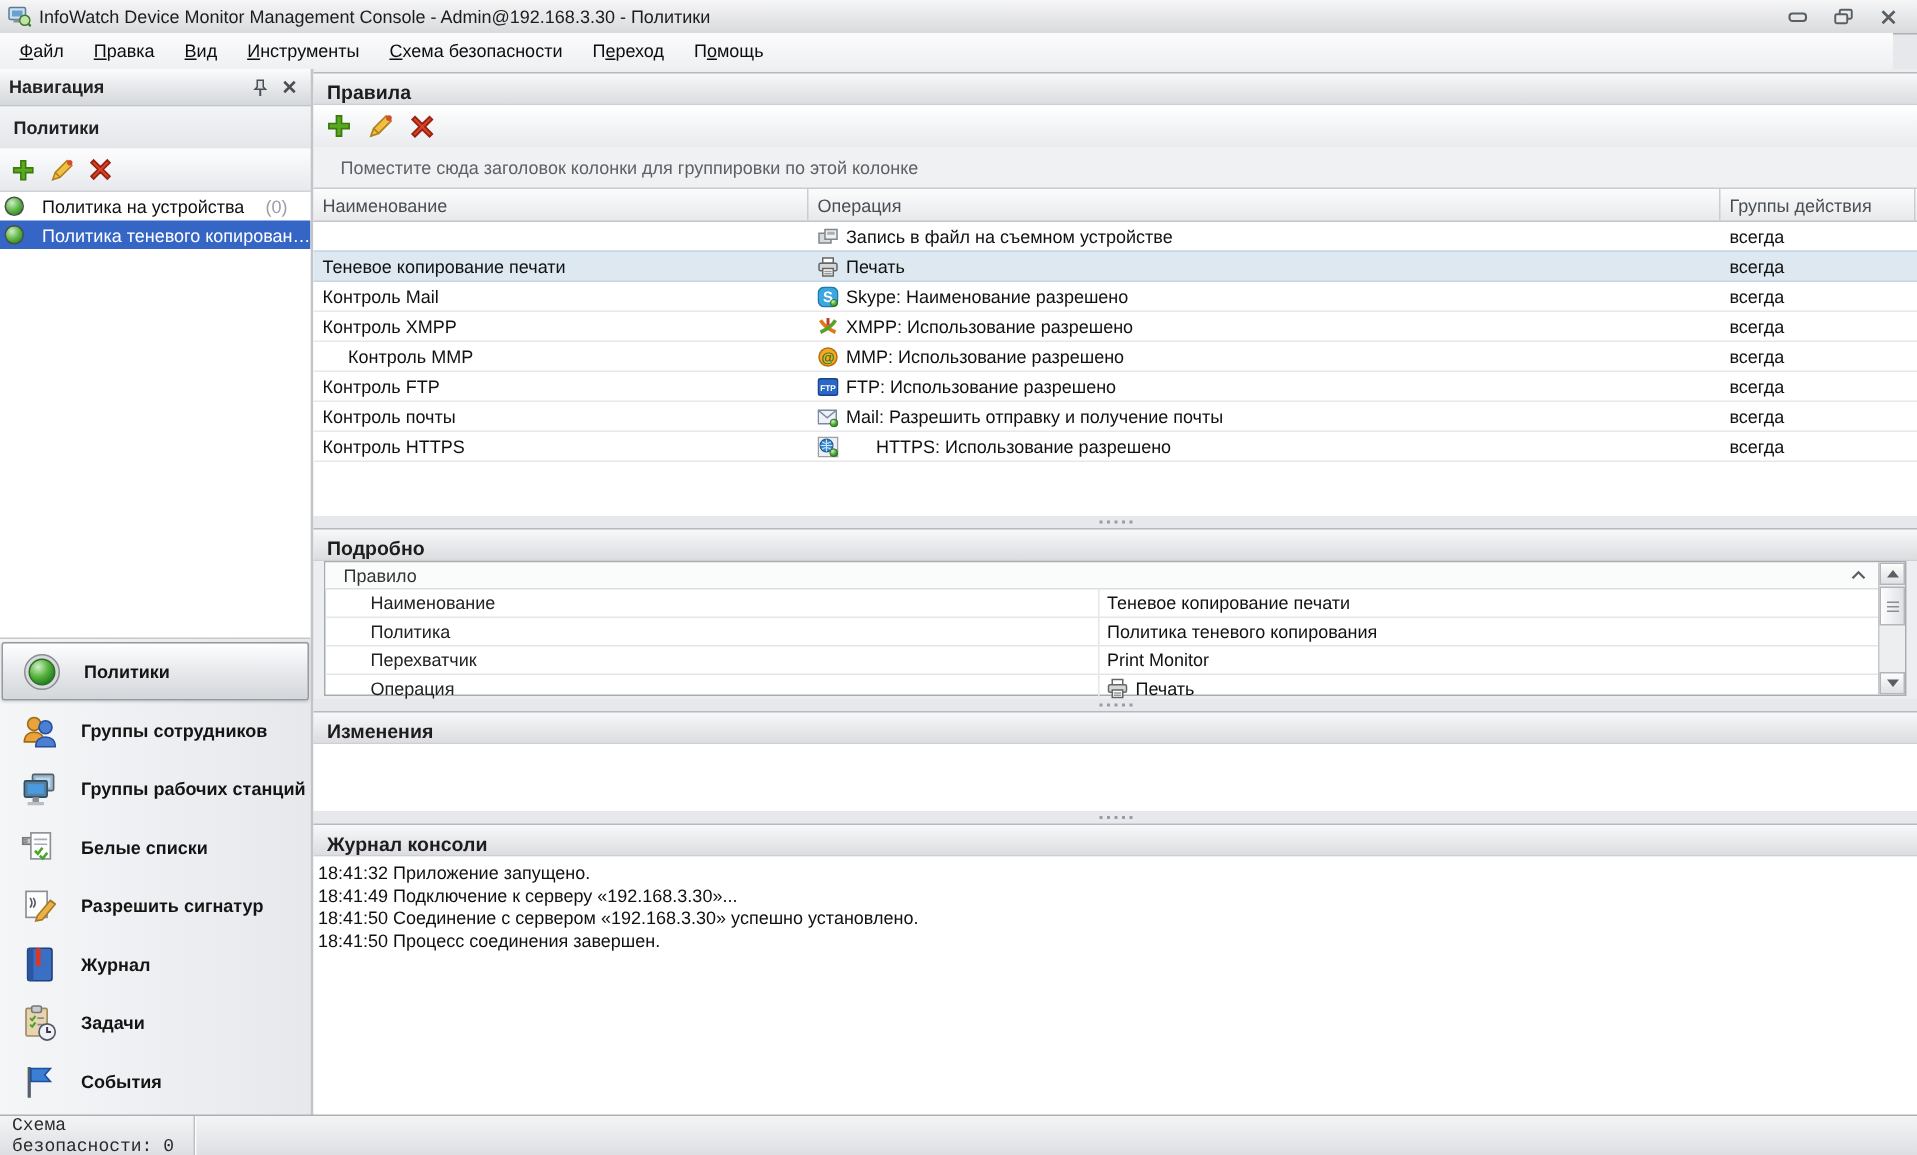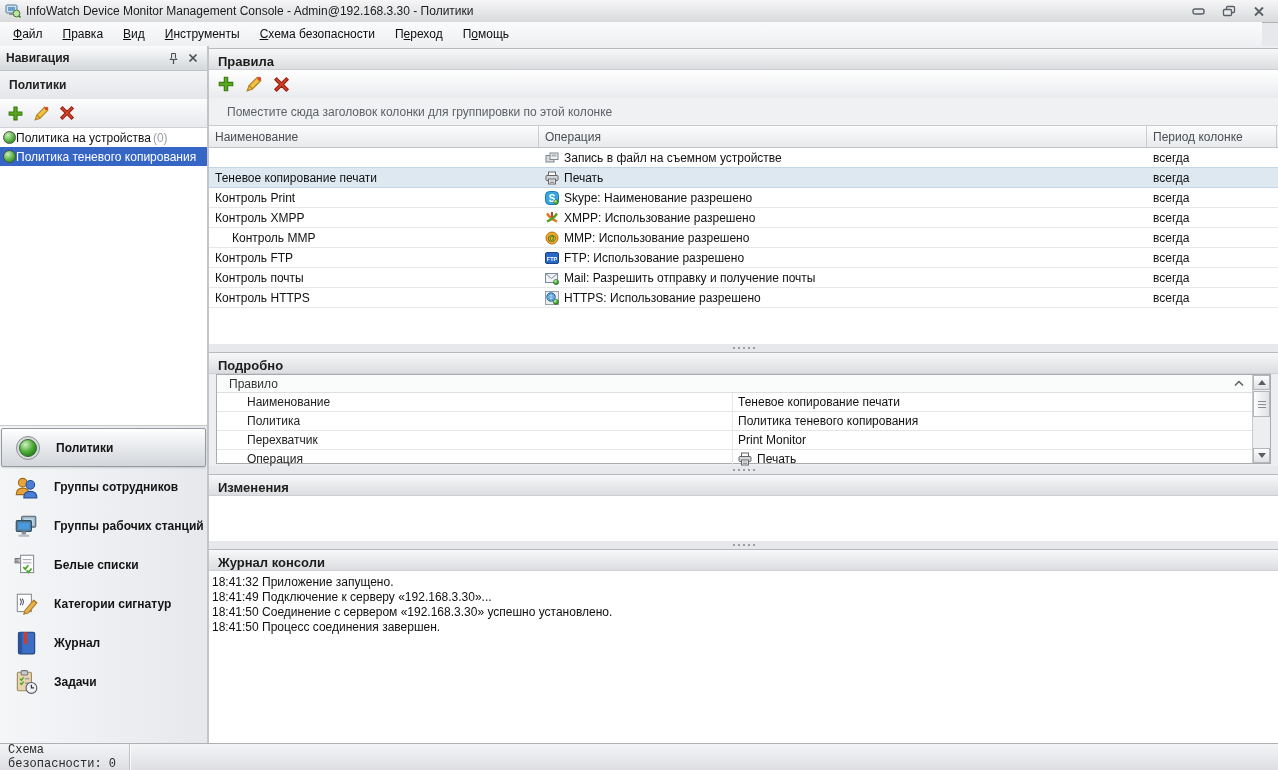--- a/index.html
+++ b/index.html
@@ -31,21 +31,21 @@
     background:#eef0f3;border-right:2px solid #c2c4c7;display:flex;flex-direction:column;}
   .nav-header{height:24px;background:linear-gradient(#fafbfc,#d4d7db);
     border-bottom:1px solid #c0c2c5;display:flex;align-items:center;padding:0 6px;font-weight:bold;color:#222;}
   .nav-header .spacer{flex:1}
   .nav-header .hbtn{width:16px;height:16px;display:flex;align-items:center;justify-content:center;margin-left:4px;}
   .nav-subtitle{height:28px;display:flex;align-items:center;font-weight:bold;padding:0 9px;color:#222;
     background:linear-gradient(#f3f4f6,#e4e6ea);}
   .nav-toolbar{height:28px;display:flex;align-items:center;gap:9px;padding:0 7px;
     background:linear-gradient(#fdfdfe,#e7e9ed);border-bottom:1px solid #cfd1d4;}
   .nav-tree{flex:1;background:#fff;border-bottom:1px solid #c6c8cb;overflow:hidden;}
-  .tree-item{height:19px;display:flex;align-items:center;gap:0;padding-left:3px;white-space:nowrap;}
+  .tree-item{height:19px;display:flex;align-items:center;gap:12px;padding-left:3px;white-space:nowrap;}
   .tree-item .lbl{overflow:hidden;text-overflow:ellipsis;}
   .tree-item .cnt{color:#9aa0a6;margin-left:2px;}
   .tree-item.selected{background:#3566c6;color:#fff;}
   .orb{width:13px;height:13px;border-radius:50%;flex:0 0 auto;
     background:radial-gradient(circle at 35% 30%,#cdeec4,#55b03c 55%,#1e7a1c);
     border:1px solid #4a4f44;box-sizing:border-box;}
   .nav-buttons{height:316px;padding-top:2px;background:linear-gradient(90deg,#f5f6f8,#e6e8ec);}
   .nav-button{height:39px;display:flex;align-items:center;gap:15px;padding-left:13px;
     font-weight:bold;color:#141414;}
   .nav-button.selected{border:1px solid #96999d;border-radius:2px;margin:0 1px;height:37px;
@@ -258,21 +258,21 @@
       </div>
       <div class="nav-button">
         <span class="icon">
           <svg width="26" height="26" viewBox="0 0 24 24">
             <rect x="4" y="3" width="13" height="16" fill="#fdfdfd" stroke="#8a8f94"></rect>
             <path d="M6.5 7c1.5 2 1.5 4 0 6M8.5 7c1.5 2 1.5 4 0 6" stroke="#556" fill="none"></path>
             <path d="M11 18l8-9.5 3 2.4-8 9.5-4 0.8z" fill="#e8b14a" stroke="#a87820"></path>
             <path d="M19 8.5l3 2.4" stroke="#a87820"></path>
           </svg>
         </span>
-        <span>Категории сигнатур</span>
+        <span>Разрешить сигнатур</span>
       </div>
       <div class="nav-button">
         <span class="icon">
           <svg width="26" height="26" viewBox="0 0 24 24">
             <rect x="5" y="2" width="15" height="20" rx="1.5" fill="#3a6fc4" stroke="#1f3f7a"></rect>
             <rect x="5" y="2" width="3.5" height="20" fill="#2a55a0"></rect>
             <rect x="10" y="2" width="3" height="11" fill="#d43a2a"></rect>
           </svg>
         </span>
         <span>Журнал</span>
@@ -285,20 +285,29 @@
             <path d="M6.5 9l1.3 1.3 2-2.6" stroke="#4aa428" stroke-width="1.3" fill="none"></path>
             <line x1="11" y1="9" x2="15" y2="9" stroke="#889"></line>
             <path d="M6.5 13l1.3 1.3 2-2.6" stroke="#4aa428" stroke-width="1.3" fill="none"></path>
             <line x1="11" y1="13" x2="15" y2="13" stroke="#889"></line>
             <circle cx="17" cy="17.5" r="5" fill="#eef2f6" stroke="#556"></circle>
             <path d="M17 14.5v3h2.4" stroke="#334" fill="none" stroke-width="1.2"></path>
           </svg>
         </span>
         <span>Задачи</span>
       </div>
+      <div class="nav-button">
+        <span class="icon">
+          <svg width="26" height="26" viewBox="0 0 24 24">
+            <line x1="6" y1="3" x2="6" y2="22" stroke="#55606a" stroke-width="2"></line>
+            <path d="M7 4h12l-3.5 4L19 12H7z" fill="#3a7fd4" stroke="#1f4f9a"></path>
+          </svg>
+        </span>
+        <span>События</span>
+      </div>
     </div>
 </div>
 
 <div class="main">
   <div class="sec-header" style="top:2px">
     <span>Правила</span>
   </div>
   <div class="rules-toolbar">
     <span class="icon">
       <svg width="18" height="18" viewBox="0 0 16 16">
@@ -315,21 +324,21 @@
     <span class="icon">
       <svg width="17" height="17" viewBox="0 0 14 14">
           <path d="M3 1.5 7 5.5 11 1.5 12.5 3 8.5 7 12.5 11 11 12.5 7 8.5 3 12.5 1.5 11 5.5 7 1.5 3z" fill="#d8442a" stroke="#992211"></path>
         </svg>
     </span>
   </div>
   <div class="group-hint">Поместите сюда заголовок колонки для группировки по этой колонке</div>
   <div class="table-header">
       <div class="th" style="width: 330px;">Наименование</div>
       <div class="th" style="width: 608px;">Операция</div>
-      <div class="th" style="width: 130px;">Период колонке</div>
+      <div class="th" style="width: 130px;">Группы действия</div>
     </div>
   <div class="rules-body">
       <div class="row">
         <div class="cell" style="width: 330px; margin-top: 48px;">Теневое копирование документов</div>
         <div class="cell" style="width: 608px;">
           <span class="icon">
             <svg width="14" height="14" viewBox="0 0 14 14">
               <rect x="1" y="4.5" width="8" height="6.5" fill="#d8dbde" stroke="#80858a"></rect>
               <rect x="5" y="2" width="8" height="6.5" fill="#eef0f2" stroke="#80858a"></rect>
               <rect x="6.5" y="3.5" width="5" height="2" fill="#aab0b6"></rect>
@@ -349,21 +358,21 @@
               <rect x="3.5" y="8" width="7" height="5" fill="#fff" stroke="#666"></rect>
               <line x1="4.5" y1="10" x2="9.5" y2="10" stroke="#999"></line>
               <line x1="4.5" y1="11.5" x2="9.5" y2="11.5" stroke="#999"></line>
             </svg>
           </span>
           <span>Печать</span>
         </div>
         <div class="cell" style="width: 130px;">всегда</div>
       </div>
       <div class="row">
-        <div class="cell" style="width: 330px;">Контроль Print</div>
+        <div class="cell" style="width: 330px;">Контроль Mail</div>
         <div class="cell" style="width: 608px;">
           <span class="icon">
             <svg width="14" height="14" viewBox="0 0 14 14">
               <rect x="0.5" y="0.5" width="13" height="13" rx="4" fill="#3aa8e0" stroke="#1f78b0"></rect>
               <text x="7" y="10.5" text-anchor="middle" font-size="10" font-weight="bold" fill="#fff" font-family="Liberation Sans,sans-serif">S</text>
               <circle cx="11" cy="11" r="2.4" fill="url(#gOrb)" stroke="#2f6e2a" stroke-width="0.6"></circle>
             </svg>
           </span>
           <span>Skype: Наименование разрешено</span>
         </div>
@@ -418,21 +427,21 @@
               <path d="M0.5 2.5l6 5 6-5" stroke="#7a88a0" fill="none"></path>
               <circle cx="11" cy="11" r="2.6" fill="url(#gOrb)" stroke="#2f6e2a" stroke-width="0.6"></circle>
             </svg>
           </span>
           <span>Mail: Разрешить отправку и получение почты</span>
         </div>
         <div class="cell" style="width: 130px;">всегда</div>
       </div>
       <div class="row">
         <div class="cell" style="width: 330px;">Контроль HTTPS</div>
-        <div class="cell" style="width: 608px;">
+        <div class="cell" style="width: 608px; gap: 20px;">
           <span class="icon">
             <svg width="14" height="14" viewBox="0 0 14 14">
               <rect x="0.5" y="0.5" width="13" height="13" fill="#eceef0" stroke="#9aa0a6"></rect>
               <circle cx="6" cy="6" r="4.2" fill="#3a8fd4" stroke="#1f5f9a"></circle>
               <path d="M2 6h8M6 2v8M3 3.5c2 1.5 4 1.5 6 0M3 8.5c2-1.5 4-1.5 6 0" stroke="#cfe4f4" stroke-width="0.7" fill="none"></path>
               <circle cx="10.8" cy="10.8" r="2.6" fill="url(#gOrb)" stroke="#2f6e2a" stroke-width="0.6"></circle>
             </svg>
           </span>
           <span>HTTPS: Использование разрешено</span>
         </div>

